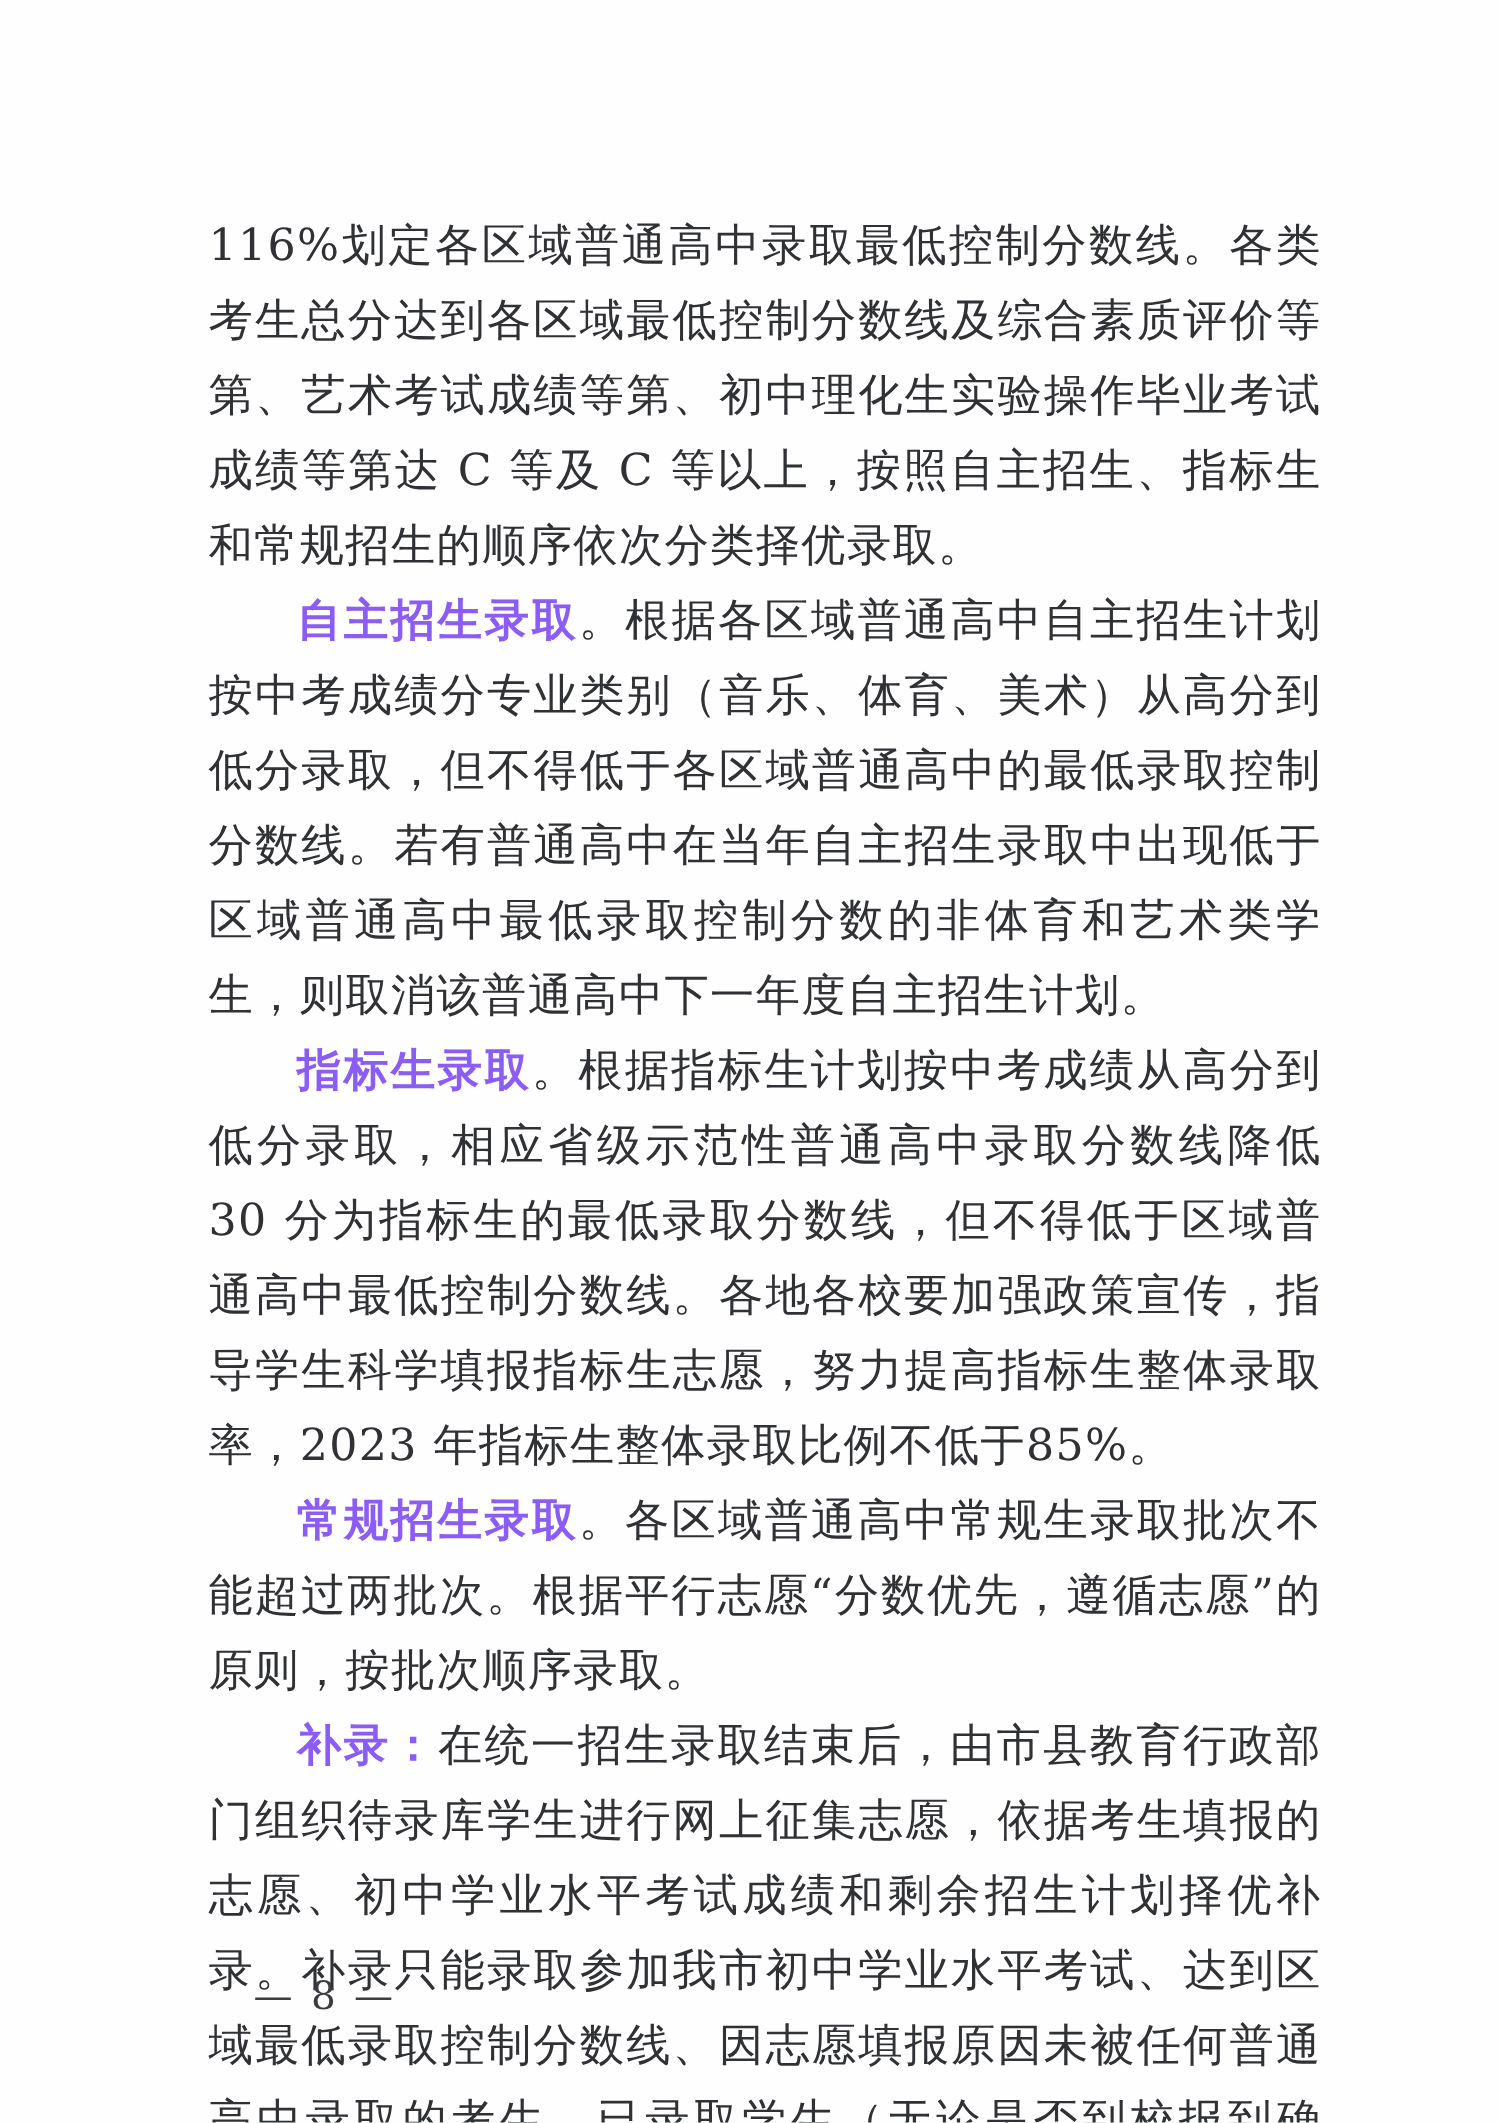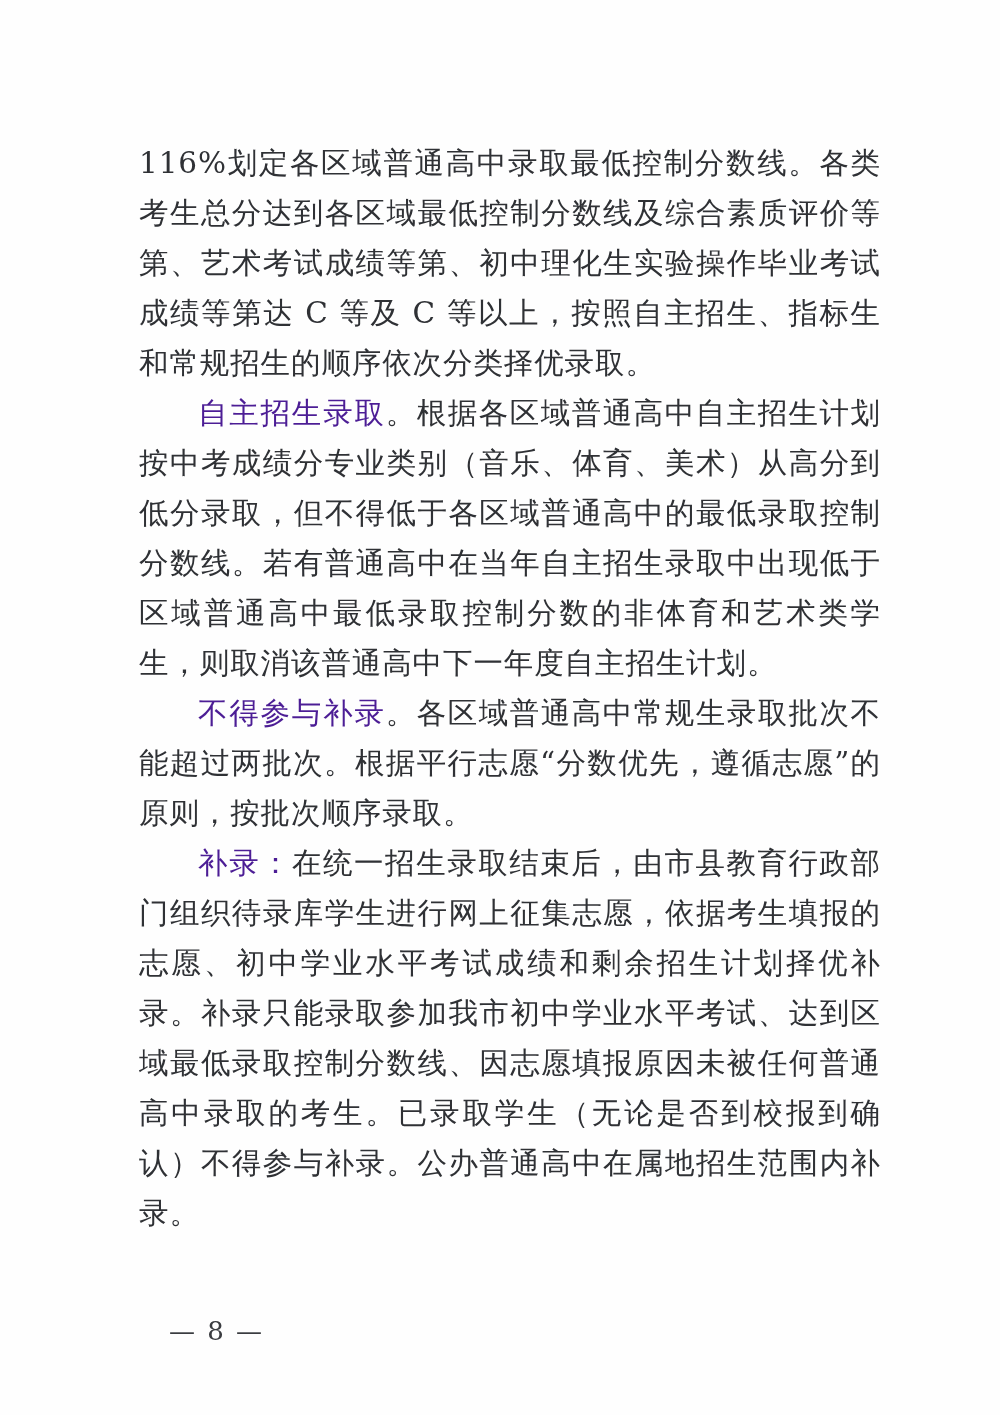--- a/index.html
+++ b/index.html
@@ -45,22 +45,22 @@
     font-family: "DejaVu Serif", "Liberation Serif", serif;
     font-weight: 400;
     -webkit-font-smoothing: antialiased;
   }
 
   .para.indent {
     text-indent: 2em;
   }
 
   .lead {
-    font-weight: 400;
-    color: #4c1d95;
+    font-weight: 700;
+    color: #8b5cf6;
     letter-spacing: 1.2px;
   }
 
   .footer {
     position: absolute;
     left: 139px;
     top: 1316px;
     width: 742px;
     text-align: left;
     font-size: 26px;
@@ -82,23 +82,26 @@
   <div class="content">
 
     <p class="para">
       <span>116%划定各区域普通高中录取最低控制分数线。各类考生总分达到各区域最低控制分数线及综合素质评价等第、艺术考试成绩等第、初中理化生实验操作毕业考试成绩等第达 C 等及 C 等以上，按照自主招生、指标生和常规招生的顺序依次分类择优录取。</span>
     </p>
 
     <p class="para indent">
       <span class="lead">自主招生录取</span><span>。根据各区域普通高中自主招生计划按中考成绩分专业类别（音乐、体育、美术）从高分到低分录取，但不得低于各区域普通高中的最低录取控制分数线。若有普通高中在当年自主招生录取中出现低于区域普通高中最低录取控制分数的非体育和艺术类学生，则取消该普通高中下一年度自主招生计划。</span>
     </p>
 
+    <p class="para indent">
+      <span class="lead">指标生录取</span><span>。根据指标生计划按中考成绩从高分到低分录取，相应省级示范性普通高中录取分数线降低 30 分为指标生的最低录取分数线，但不得低于区域普通高中最低控制分数线。各地各校要加强政策宣传，指导学生科学填报指标生志愿，努力提高指标生整体录取率，2023 年指标生整体录取比例不低于85%。</span>
+    </p>
 
     <p class="para indent">
-      <span class="lead">不得参与补录</span><span>。各区域普通高中常规生录取批次不能超过两批次。根据平行志愿“分数优先，遵循志愿”的原则，按批次顺序录取。</span>
+      <span class="lead">常规招生录取</span><span>。各区域普通高中常规生录取批次不能超过两批次。根据平行志愿“分数优先，遵循志愿”的原则，按批次顺序录取。</span>
     </p>
 
     <p class="para indent">
       <span class="lead">补录：</span><span>在统一招生录取结束后，由市县教育行政部门组织待录库学生进行网上征集志愿，依据考生填报的志愿、初中学业水平考试成绩和剩余招生计划择优补录。补录只能录取参加我市初中学业水平考试、达到区域最低录取控制分数线、因志愿填报原因未被任何普通高中录取的考生。已录取学生（无论是否到校报到确认）不得参与补录。公办普通高中在属地招生范围内补录。</span>
     </p>
 
   </div>
 
   <div class="footer">
     <span class="pagenum">— 8 —</span>

